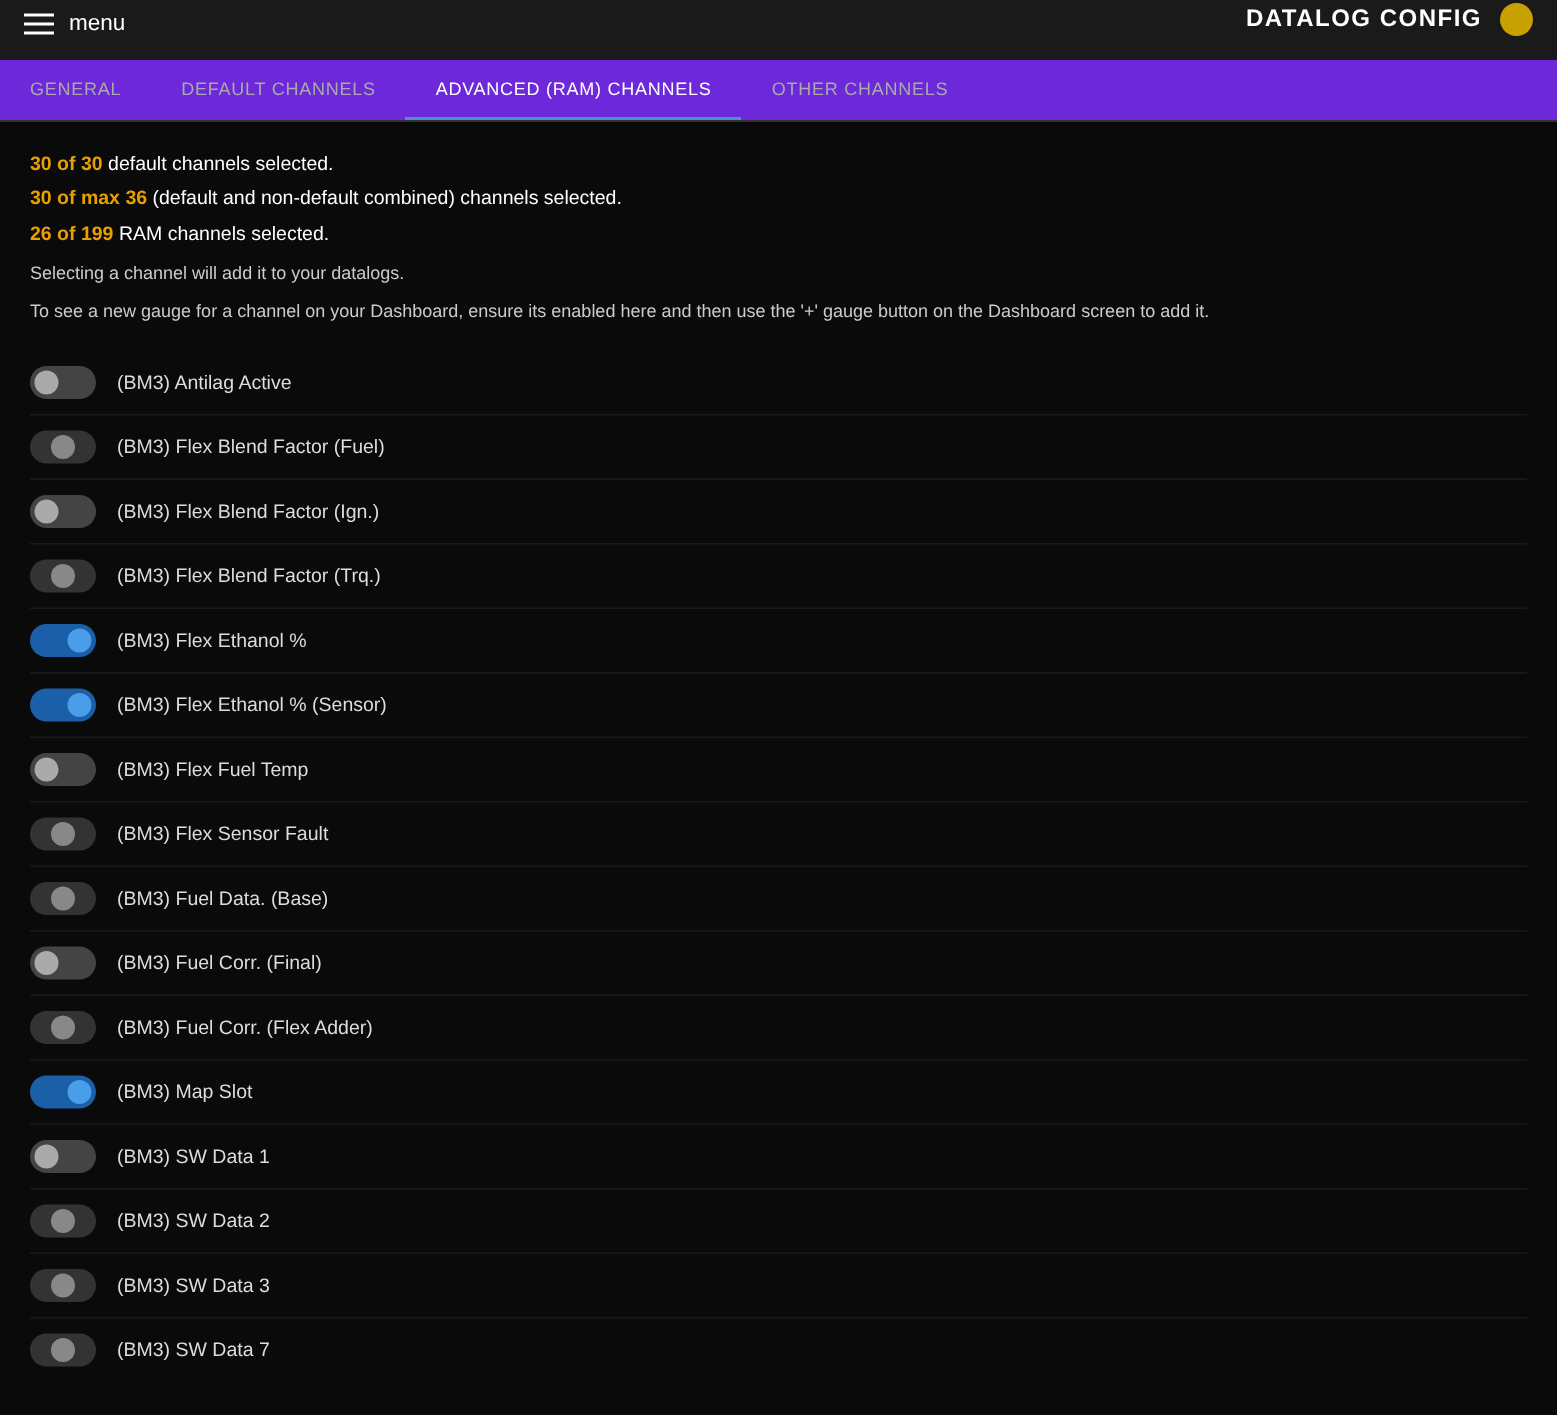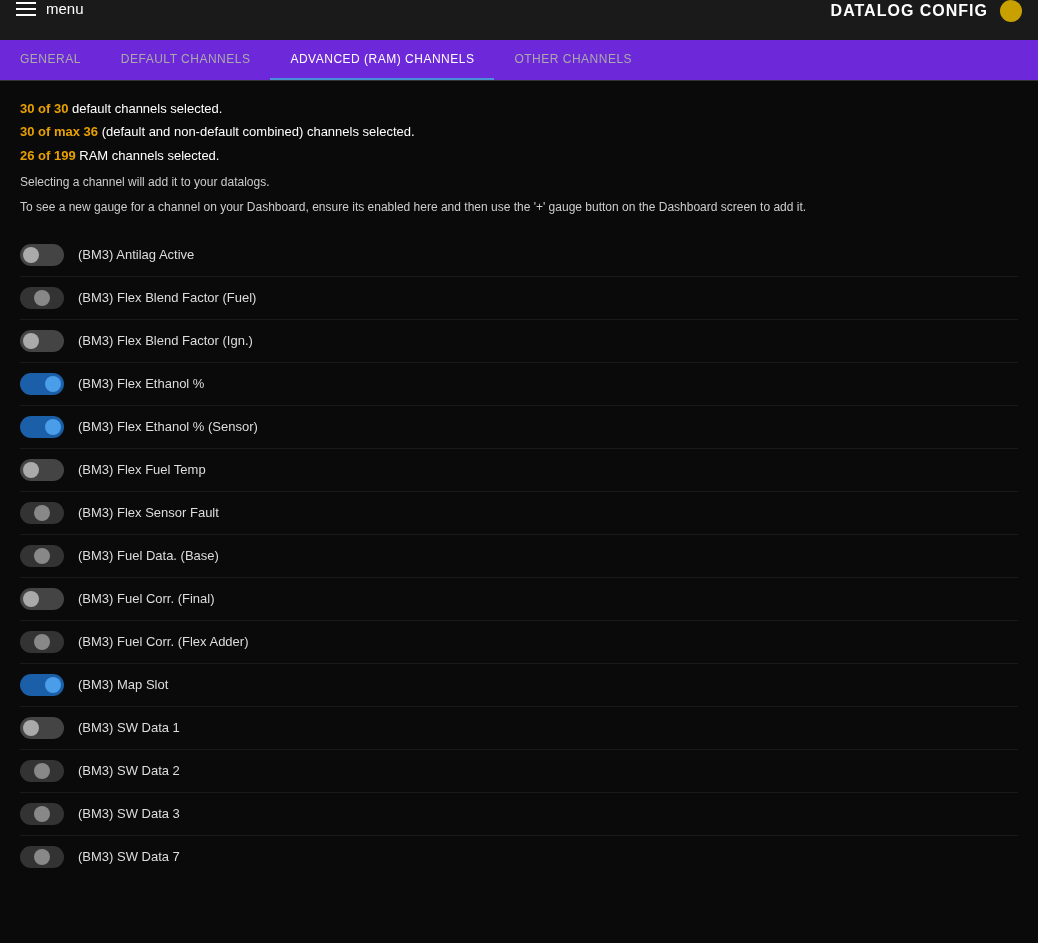--- a/index.html
+++ b/index.html
@@ -10,23 +10,23 @@
       font-size: 13px;
       width: 1038px;
       min-height: 943px;
     }
 
     
     .header {
       background: #1a1a1a;
       height: 40px;
       display: flex;
-      align-items: flex-start;
+      align-items: flex-end;
       justify-content: space-between;
-      padding: 0 16px;
+      padding: 16px 16px;
     }
     .header-left {
       display: flex;
       align-items: center;
       gap: 10px;
       color: #fff;
       font-size: 15px;
     }
     .menu-icon {
       display: flex;
@@ -205,20 +205,24 @@
       </div>
       <div class="channel-item">
         <label class="toggle partial"><input type="checkbox" style=""><span class="toggle-slider"></span></label>
         <span class="channel-label">(BM3) Flex Blend Factor (Fuel)</span>
       </div>
       <div class="channel-item">
         <label class="toggle"><input type="checkbox" style=""><span class="toggle-slider"></span></label>
         <span class="channel-label">(BM3) Flex Blend Factor (Ign.)</span>
       </div>
       <div class="channel-item">
+        <label class="toggle partial"><input type="checkbox" style=""><span class="toggle-slider"></span></label>
+        <span class="channel-label">(BM3) Flex Blend Factor (Trq.)</span>
+      </div>
+      <div class="channel-item">
         <label class="toggle"><input type="checkbox" checked="" style=""><span class="toggle-slider"></span></label>
         <span class="channel-label">(BM3) Flex Ethanol %</span>
       </div>
       <div class="channel-item">
         <label class="toggle"><input type="checkbox" checked="" style=""><span class="toggle-slider"></span></label>
         <span class="channel-label">(BM3) Flex Ethanol % (Sensor)</span>
       </div>
       <div class="channel-item">
         <label class="toggle"><input type="checkbox" style=""><span class="toggle-slider"></span></label>
         <span class="channel-label">(BM3) Flex Fuel Temp</span>

